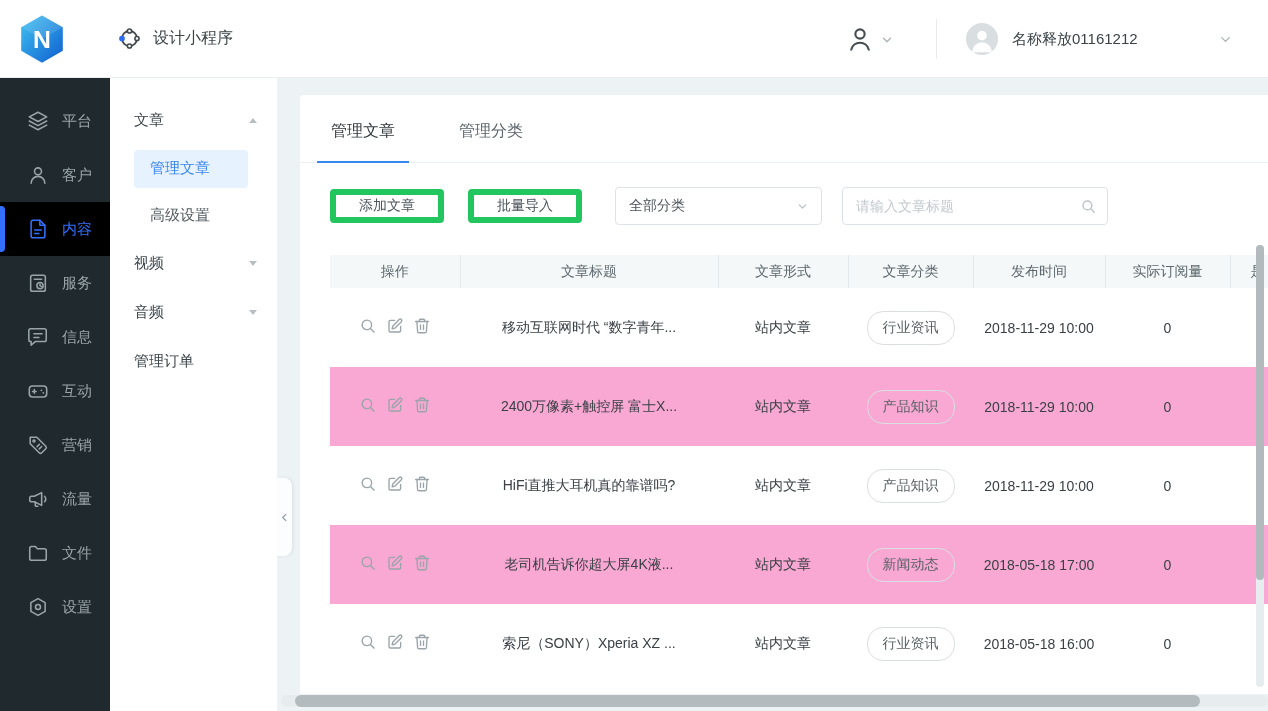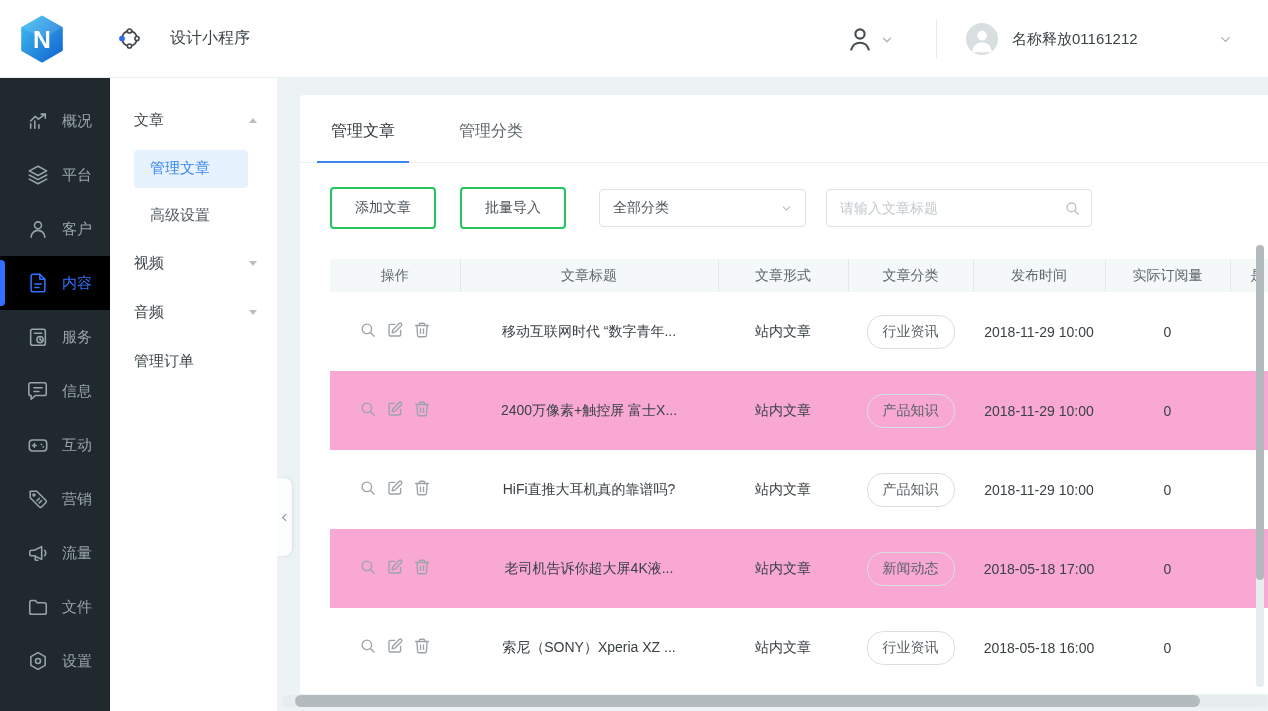--- a/index.html
+++ b/index.html
@@ -8,21 +8,21 @@
     position:relative; background:#edf3f5;
     font-family:"Liberation Sans","DejaVu Sans",sans-serif;
     color:#3a4145; font-size:14px;
   }
   svg { display:block; }
 
   
   .header { position:absolute; top:0; left:0; right:0; height:78px; background:#fff;
             border-bottom:1px solid #e9edef; z-index:5; }
   .logo { position:absolute; left:15px; top:12px; width:54px; height:54px; }
-  .app-group { position:absolute; left:117px; top:26px; display:flex; align-items:center; gap:28px; }
+  .app-group { position:absolute; left:117px; top:26px; display:flex; align-items:center; gap:11px; }
   .app-icon { width:25px; height:25px; }
   .app-title { font-size:16px; color:#3b4347; }
   .acct-icon { position:absolute; left:845px; top:23px; }
   .hdr-chevron { position:absolute; }
   .hdr-divider { position:absolute; left:936px; top:19px; width:1px; height:40px; background:#e7ebed; }
   .avatar { position:absolute; left:966px; top:23px; width:32px; height:32px; border-radius:50%;
             background:#d9dee0; display:flex; align-items:center; justify-content:center; overflow:hidden; }
   .user-name { position:absolute; left:1012px; top:30px; font-size:15px; color:#3b4347; }
 
   
@@ -57,21 +57,21 @@
                      display:flex; align-items:center; justify-content:center; z-index:2; cursor:pointer; }
 
   
   .card { position:absolute; left:300px; top:95px; right:0; bottom:17px; background:#fff;
           border-radius:4px 0 0 0; overflow:hidden; }
   .tabs { display:flex; gap:36px; padding-left:17px; border-bottom:1px solid #edf0f2; }
   .tab { padding:26px 14px 19px; font-size:16px; color:#5d666b; cursor:pointer; }
   .tab.active { color:#33393d; border-bottom:2px solid #3b87f2; margin-bottom:-1px; }
 
   .toolbar { display:flex; align-items:center; margin:24px 0 0 30px; }
-  .btn { height:42px; padding:0 23px; background:#fff; border:2px solid #22c55e; border-radius:4px;
+  .btn { height:34px; padding:0 23px; background:#fff; border:6px solid #22c55e; border-radius:4px;
          font-size:14px; color:#4c545a; display:flex; align-items:center; cursor:pointer;
          font-family:inherit; }
   .btn + .btn { margin-left:24px; }
   .select { margin-left:33px; width:207px; height:38px; border:1px solid #dde2e6; border-radius:4px;
             display:flex; align-items:center; justify-content:space-between; padding:0 12px 0 13px;
             font-size:14px; color:#4c545a; cursor:pointer; }
   .search-wrap { margin-left:20px; position:relative; }
   .search-input { width:266px; height:38px; border:1px solid #dde2e6; border-radius:4px;
                   padding:0 36px 0 13px; font-size:14px; color:#8b5cf6; font-family:inherit; outline:none; }
   .search-input::placeholder { color:#c3c9cd; }
@@ -144,32 +144,20 @@
       <path d="M4.5 22a7.5 7.5 0 0 1 15 0z"></path>
     </svg>
   </div>
   <span class="user-name">名称释放01161212</span>
   <svg class="hdr-chevron" style="left:1218px; top:32px;" width="15" height="15" viewBox="0 0 24 24" fill="none" stroke="#aab2b6" stroke-width="2.2" stroke-linecap="round" stroke-linejoin="round">
     <polyline points="6 9 12 15 18 9"></polyline>
   </svg>
 </div>
 
 <div class="sidebar">
-    <div class="nav-item">
-    <span class="nav-icon">
-        <svg width="22" height="22" viewBox="0 0 24 24" fill="none" stroke="currentColor" stroke-width="1.7" stroke-linecap="round" stroke-linejoin="round">
-          <path d="M4 20v-5"></path>
-          <path d="M8.5 20v-8"></path>
-          <path d="M13 20v-4"></path>
-          <path d="M4 12l5-5 3.5 3L20 4.5"></path>
-          <path d="M15.5 4.5H20V9"></path>
-        </svg>
-      </span>
-    <span class="nav-label">概况</span>
-  </div>
     <div class="nav-item">
     <span class="nav-icon">
         <svg width="22" height="22" viewBox="0 0 24 24" fill="none" stroke="currentColor" stroke-width="1.7" stroke-linecap="round" stroke-linejoin="round">
           <polygon points="12 2.5 21.5 7.5 12 12.5 2.5 7.5"></polygon>
           <polyline points="2.5 12 12 17 21.5 12"></polyline>
           <polyline points="2.5 16.5 12 21.5 21.5 16.5"></polyline>
         </svg>
       </span>
     <span class="nav-label">平台</span>
   </div>

